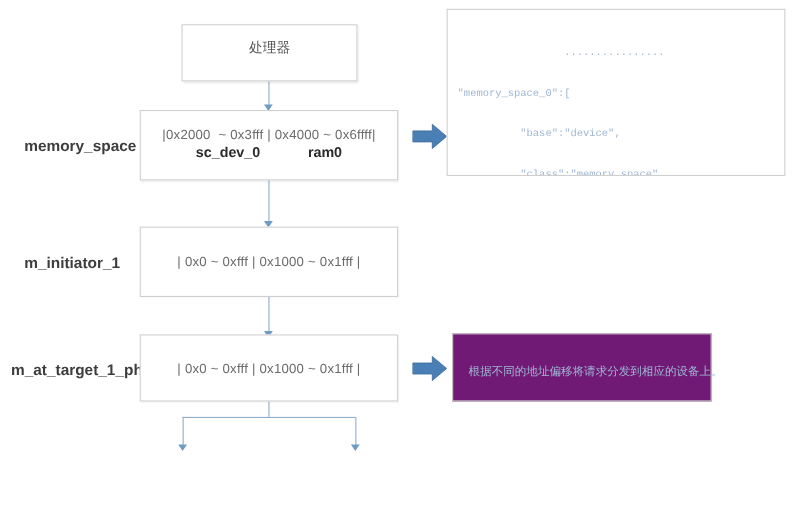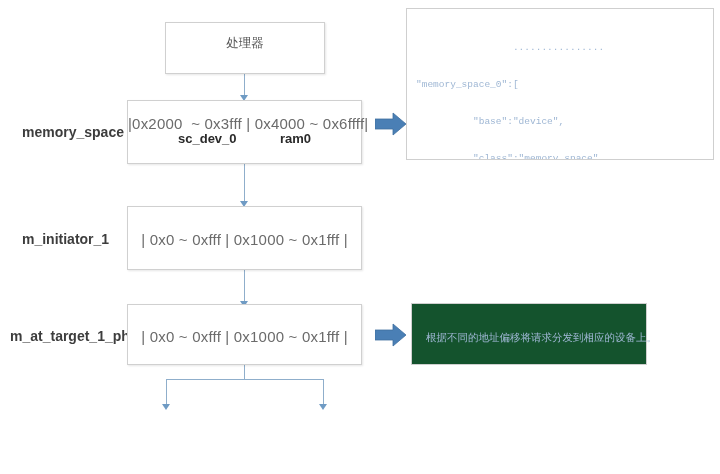--- a/index.html
+++ b/index.html
@@ -38,21 +38,21 @@
     right: 0;
     text-align: center;
     color: #585858;
   }
   .proc-label {
     top: 16px;
     font-size: 12.5px;
     color: #555555;
   }
   .range-line {
-    font-size: 15px;
+    font-size: 12px;
     color: #6b6b6b;
     letter-spacing: 0.2px;
     white-space: pre;
   }
   .name-line {
     font-size: 13px;
     font-weight: bold;
     color: #2a2a2a;
     white-space: pre;
   }
@@ -115,21 +115,21 @@
     color: #9fb7d4;
     white-space: pre;
   }
   .code-line { white-space: pre; }
 
   
   .note-panel {
     position: absolute;
     box-sizing: border-box;
     border: 1px solid #cfcfcf;
-    background: #14532d;
+    background: #701a75;
   }
   .note-text {
     position: absolute;
     left: 14px;
     top: 27px;
     font-size: 10.5px;
     color: #9fb7d4;
     white-space: nowrap;
     font-family: "DejaVu Sans", "Liberation Sans", sans-serif;
   }

